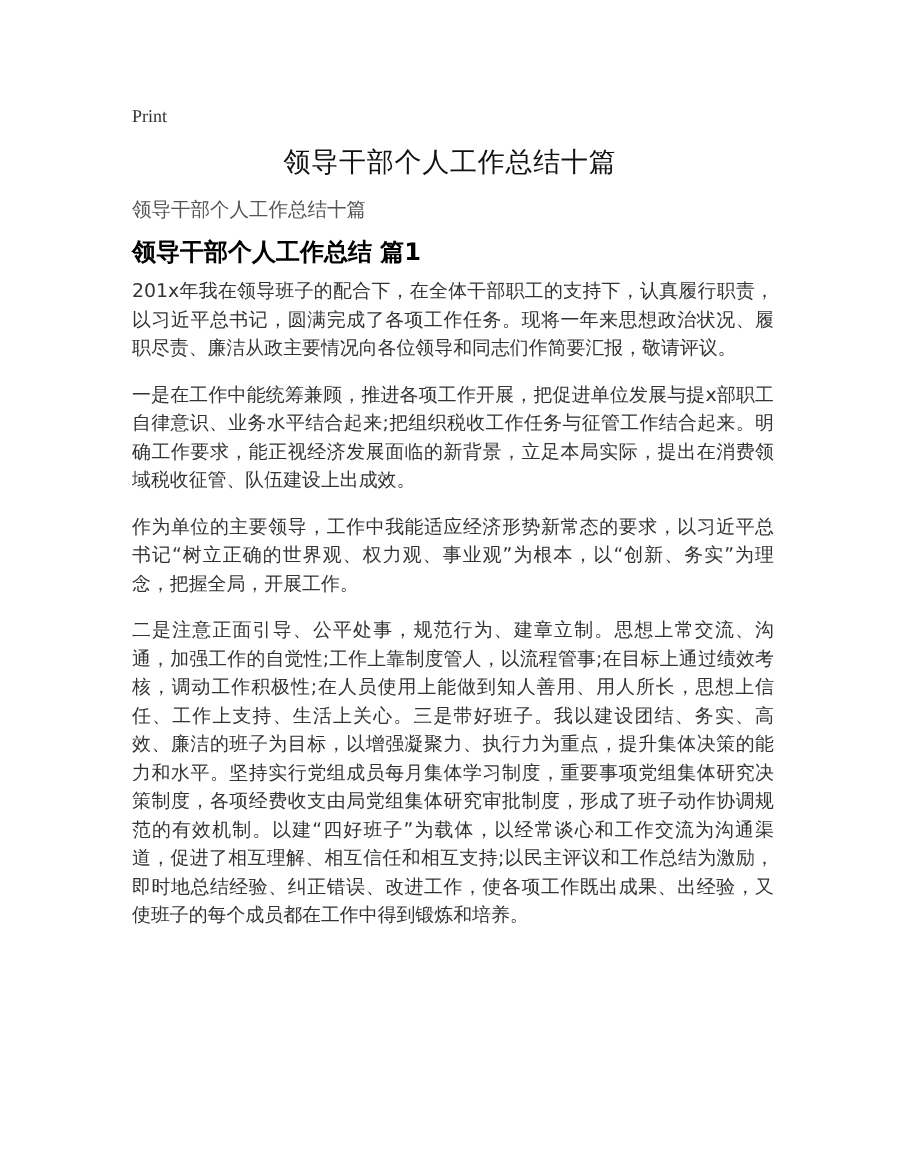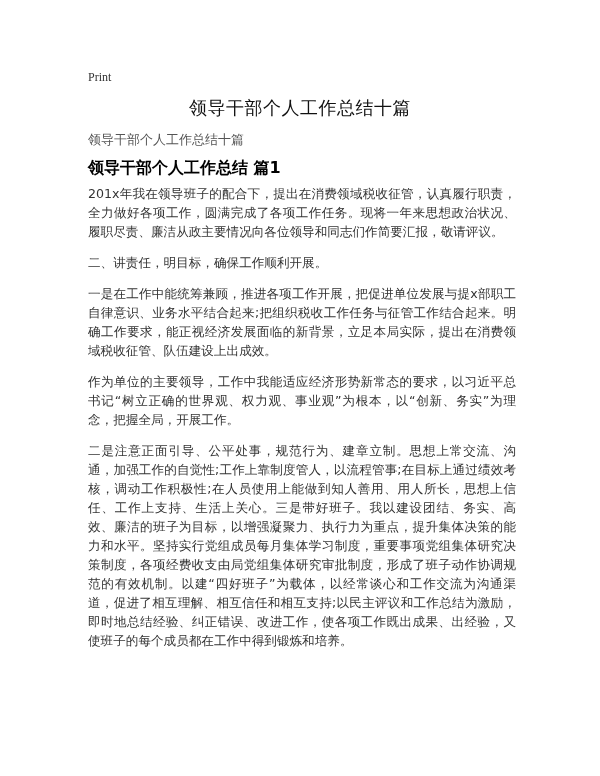--- a/index.html
+++ b/index.html
@@ -15,19 +15,18 @@
 </style>
 </head>
 <body>
 
 <div class="page">
   <div class="print">Print</div>
   <div class="title">领导干部个人工作总结十篇</div>
   <div class="subtitle">领导干部个人工作总结十篇</div>
   <div class="heading">领导干部个人工作总结 篇1</div>
   <div class="body">
-    <p class="para">201x年我在领导班子的配合下，提出在消费领域税收征管，认真履行职责，全力做好各项工作，圆满完成了各项工作任务。现将一年来思想政治状况、履职尽责、廉洁从政主要情况向各位领导和同志们作简要汇报，敬请评议。</p>
-    <p class="para">二、讲责任，明目标，确保工作顺利开展。</p>
+    <p class="para">201x年我在领导班子的配合下，在全体干部职工的支持下，认真履行职责，以习近平总书记，圆满完成了各项工作任务。现将一年来思想政治状况、履职尽责、廉洁从政主要情况向各位领导和同志们作简要汇报，敬请评议。</p>
     <p class="para">一是在工作中能统筹兼顾，推进各项工作开展，把促进单位发展与提x部职工自律意识、业务水平结合起来;把组织税收工作任务与征管工作结合起来。明确工作要求，能正视经济发展面临的新背景，立足本局实际，提出在消费领域税收征管、队伍建设上出成效。</p>
     <p class="para">作为单位的主要领导，工作中我能适应经济形势新常态的要求，以习近平总书记“树立正确的世界观、权力观、事业观”为根本，以“创新、务实”为理念，把握全局，开展工作。</p>
     <p class="para">二是注意正面引导、公平处事，规范行为、建章立制。思想上常交流、沟通，加强工作的自觉性;工作上靠制度管人，以流程管事;在目标上通过绩效考核，调动工作积极性;在人员使用上能做到知人善用、用人所长，思想上信任、工作上支持、生活上关心。三是带好班子。我以建设团结、务实、高效、廉洁的班子为目标，以增强凝聚力、执行力为重点，提升集体决策的能力和水平。坚持实行党组成员每月集体学习制度，重要事项党组集体研究决策制度，各项经费收支由局党组集体研究审批制度，形成了班子动作协调规范的有效机制。以建“四好班子”为载体，以经常谈心和工作交流为沟通渠道，促进了相互理解、相互信任和相互支持;以民主评议和工作总结为激励，即时地总结经验、纠正错误、改进工作，使各项工作既出成果、出经验，又使班子的每个成员都在工作中得到锻炼和培养。</p>
   </div>
 </div>
 
 </body></html>

